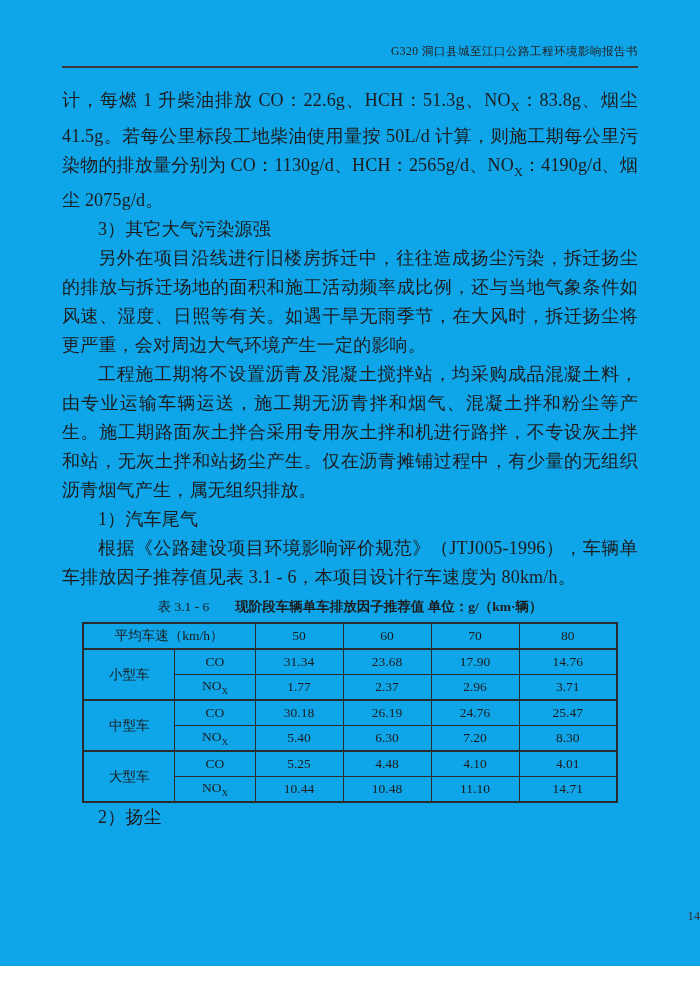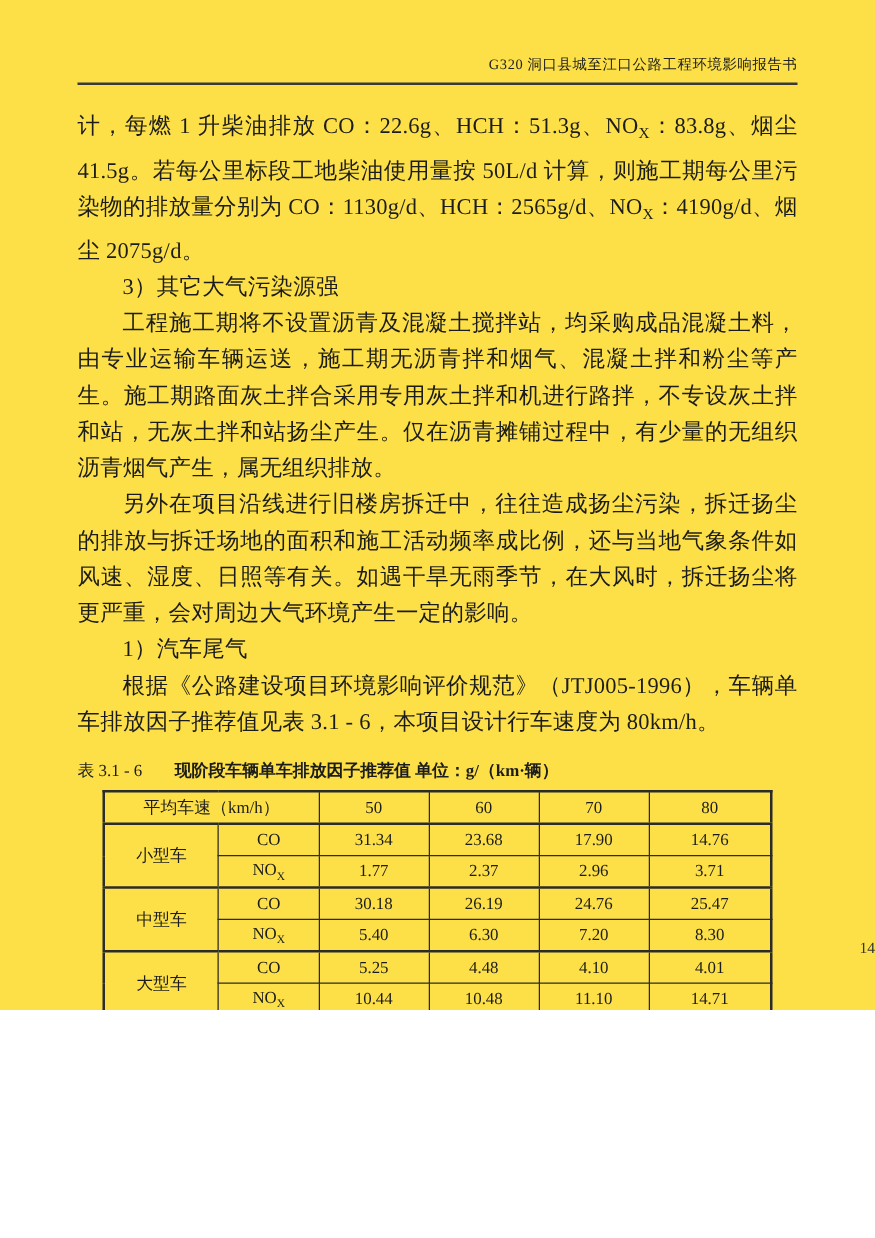--- a/index.html
+++ b/index.html
@@ -1,30 +1,30 @@
 <!DOCTYPE html>
 <html><head>
 <meta charset="utf-8">
 <style>
   html,body{margin:0;padding:0;background:#ffffff;}
   .page{
-    position:relative;width:700px;height:808px;background:#fde047;
+    position:relative;width:700px;height:966px;background:#0ea5e9;
     font-family:"Liberation Serif","DejaVu Serif",serif;color:#1c1c1c;
     outline:1px solid #e8e8e8;overflow:hidden;
   }
   .running-header{
     position:absolute;top:44px;left:62px;right:62px;
     text-align:right;font-size:11.5px;letter-spacing:.5px;color:#222;
     border-bottom:2px solid #3a3a3a;padding-bottom:7px;
   }
   .doc-main{position:absolute;top:86px;left:62px;right:62px;}
   .doc-main p{margin:0;font-size:18px;line-height:29px;text-align:justify;letter-spacing:.2px;}
   .indent{text-indent:2em;}
   .caption{
-    font-size:13.5px;line-height:29px;white-space:nowrap;margin-top:10px;
+    text-align:center;font-size:13.5px;line-height:29px;white-space:nowrap;
   }
   .caption .cap-label{margin-right:26px;}
   .caption .cap-title{font-weight:bold;}
   table.factor{
     width:534px;margin:1px auto 0 auto;border-collapse:collapse;table-layout:fixed;
     border:2px solid #2b2b2b;
   }
   table.factor td{
     border:1px solid #2b2b2b;height:24px;padding:0 2px;
     text-align:center;vertical-align:middle;font-size:13.5px;color:#1c1c1c;font-family:Liberation Serif, serif;
@@ -41,22 +41,22 @@
 
 <div class="page">
 
   <div class="running-header">
     <span>G320 洞口县城至江口公路工程环境影响报告书</span>
   </div>
 
   <div class="doc-main">
     <p>计，每燃 1 升柴油排放 CO：22.6g、HCH：51.3g、NO<sub>X</sub>：83.8g、烟尘 41.5g。若每公里标段工地柴油使用量按 50L/d 计算，则施工期每公里污染物的排放量分别为 CO：1130g/d、HCH：2565g/d、NO<sub>X</sub>：4190g/d、烟尘 2075g/d。</p>
     <p class="indent">3）其它大气污染源强</p>
+    <p class="indent">另外在项目沿线进行旧楼房拆迁中，往往造成扬尘污染，拆迁扬尘的排放与拆迁场地的面积和施工活动频率成比例，还与当地气象条件如风速、湿度、日照等有关。如遇干旱无雨季节，在大风时，拆迁扬尘将更严重，会对周边大气环境产生一定的影响。</p>
     <p class="indent">工程施工期将不设置沥青及混凝土搅拌站，均采购成品混凝土料，由专业运输车辆运送，施工期无沥青拌和烟气、混凝土拌和粉尘等产生。施工期路面灰土拌合采用专用灰土拌和机进行路拌，不专设灰土拌和站，无灰土拌和站扬尘产生。仅在沥青摊铺过程中，有少量的无组织沥青烟气产生，属无组织排放。</p>
-    <p class="indent">另外在项目沿线进行旧楼房拆迁中，往往造成扬尘污染，拆迁扬尘的排放与拆迁场地的面积和施工活动频率成比例，还与当地气象条件如风速、湿度、日照等有关。如遇干旱无雨季节，在大风时，拆迁扬尘将更严重，会对周边大气环境产生一定的影响。</p>
     <p class="indent">1）汽车尾气</p>
     <p class="indent">根据《公路建设项目环境影响评价规范》（JTJ005-1996），车辆单车排放因子推荐值见表 3.1 - 6，本项目设计行车速度为 80km/h。</p>
 
     <div class="caption">
       <span class="cap-label">表 3.1 - 6</span><span class="cap-title">现阶段车辆单车排放因子推荐值 单位：g/（km·辆）</span>
     </div>
 
     <table class="factor">
       <colgroup>
         <col style="width:92px">

